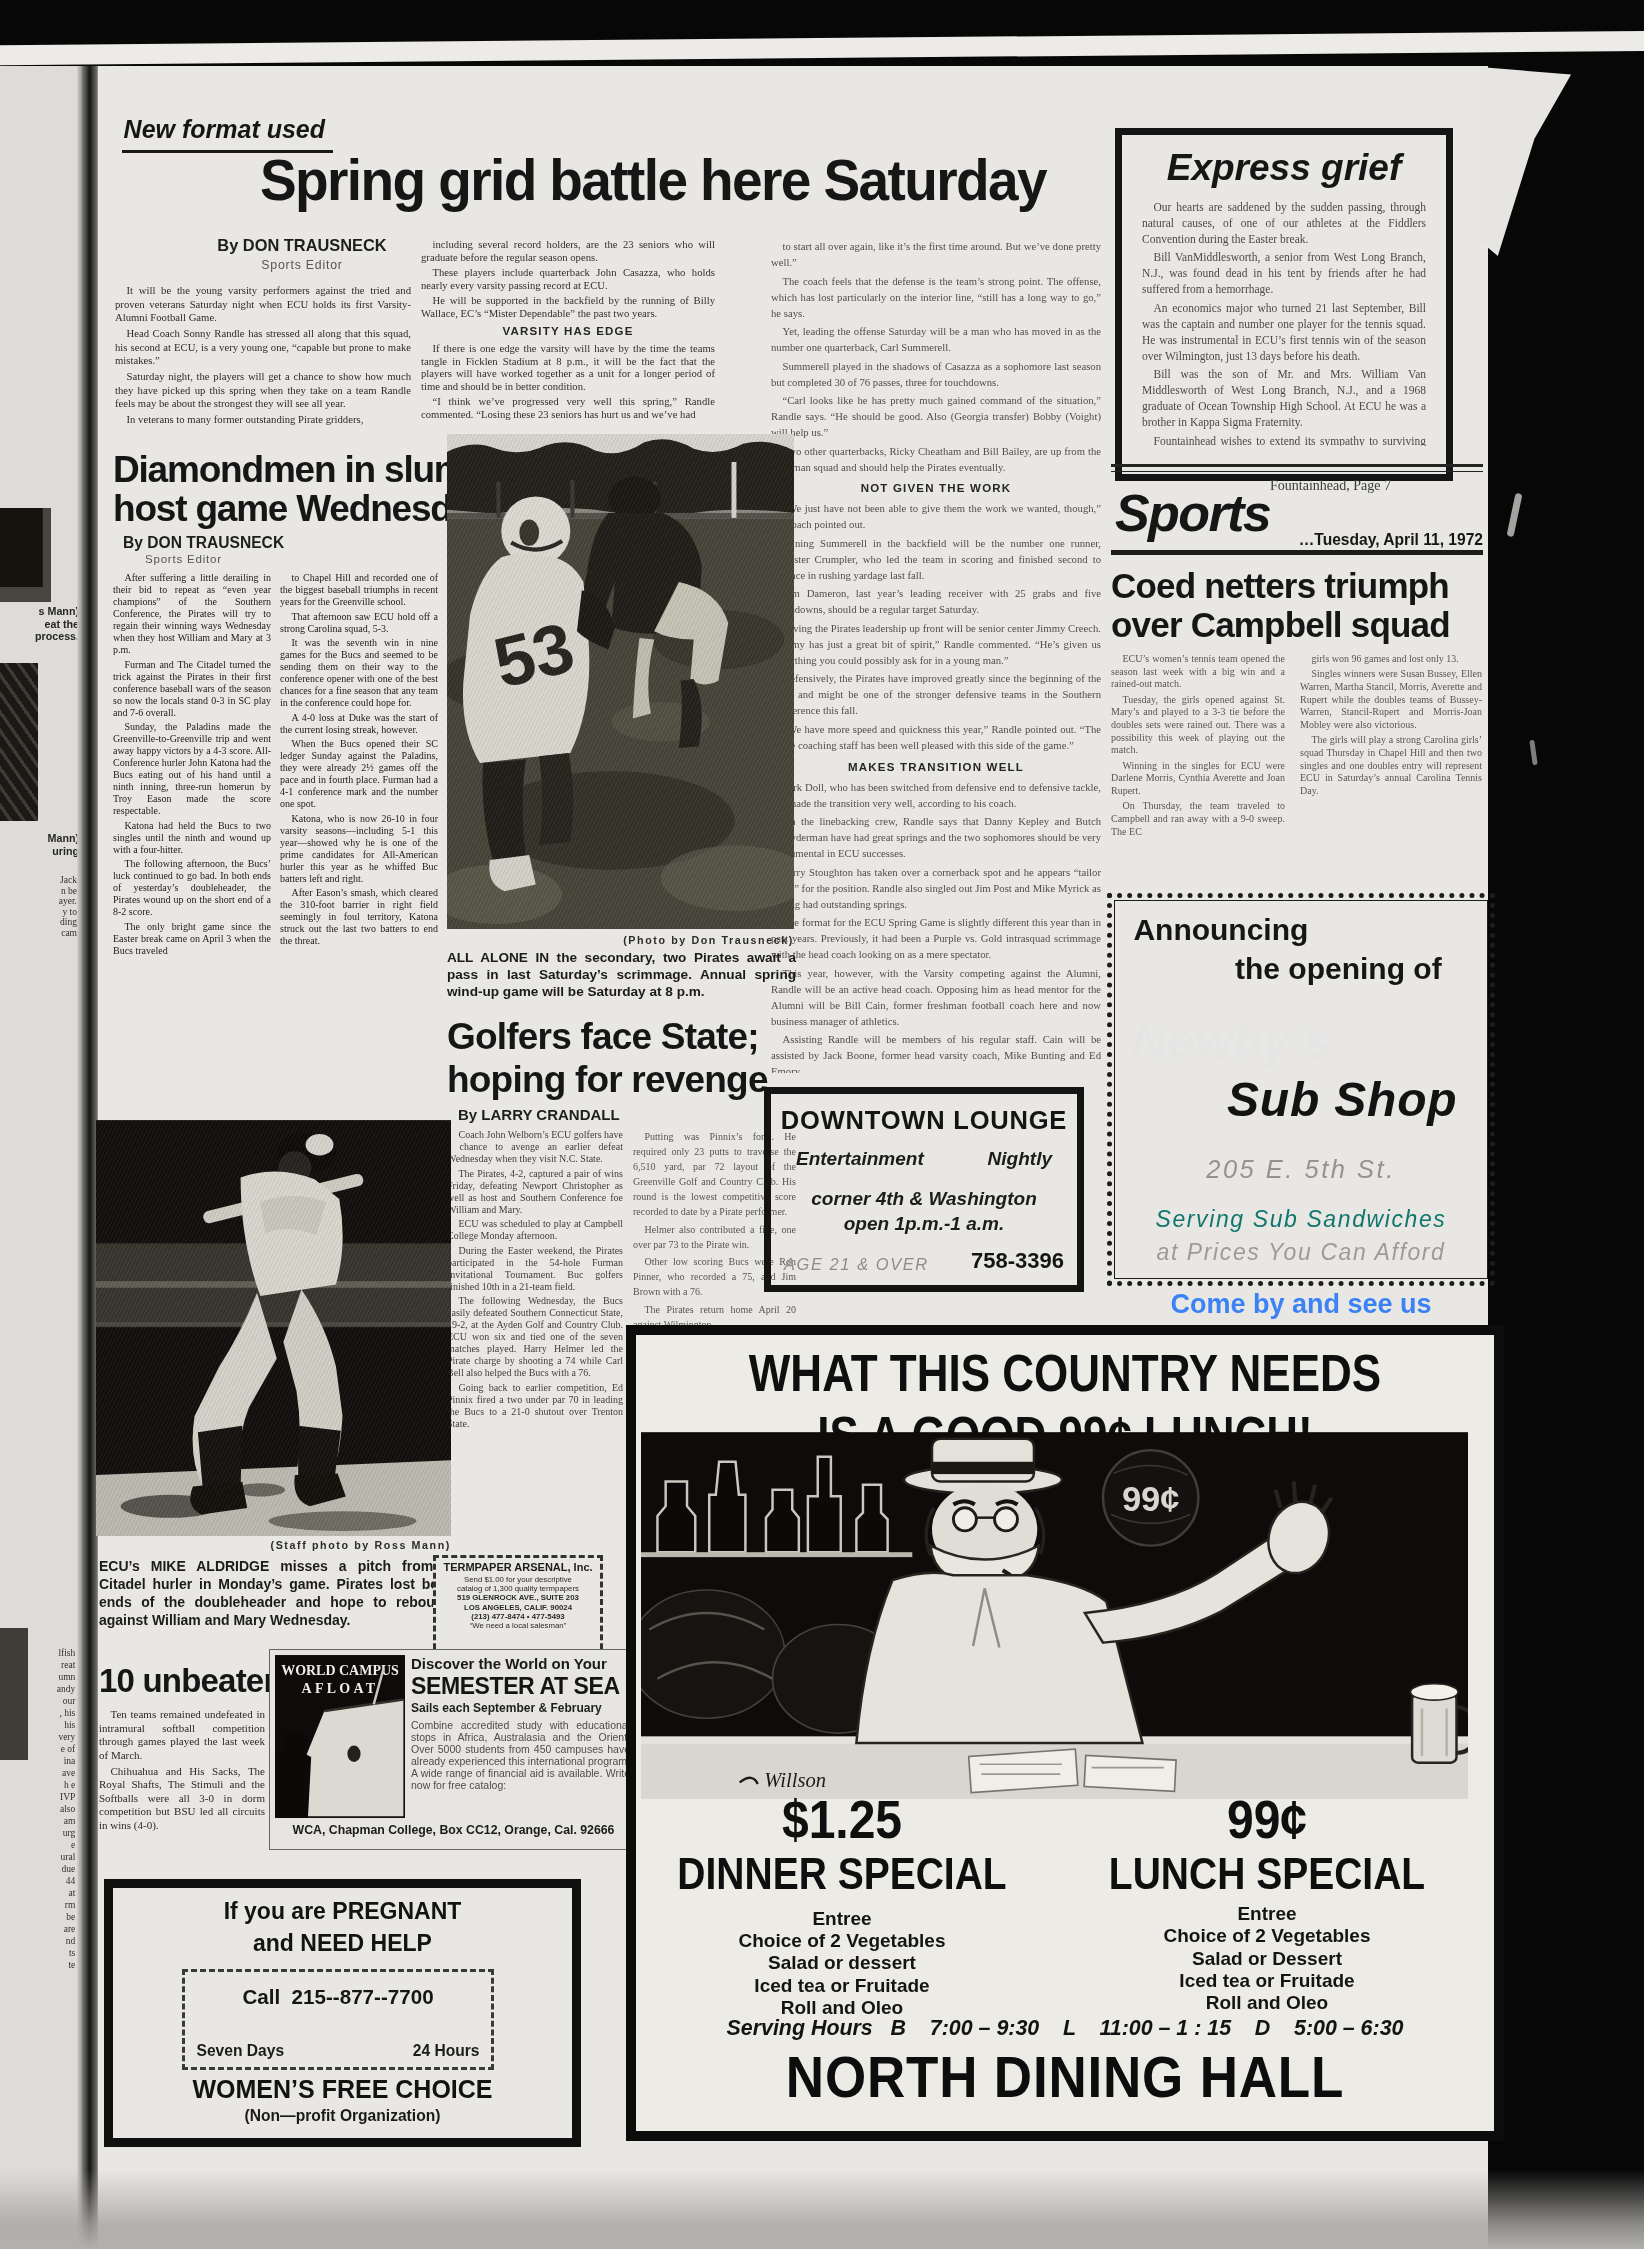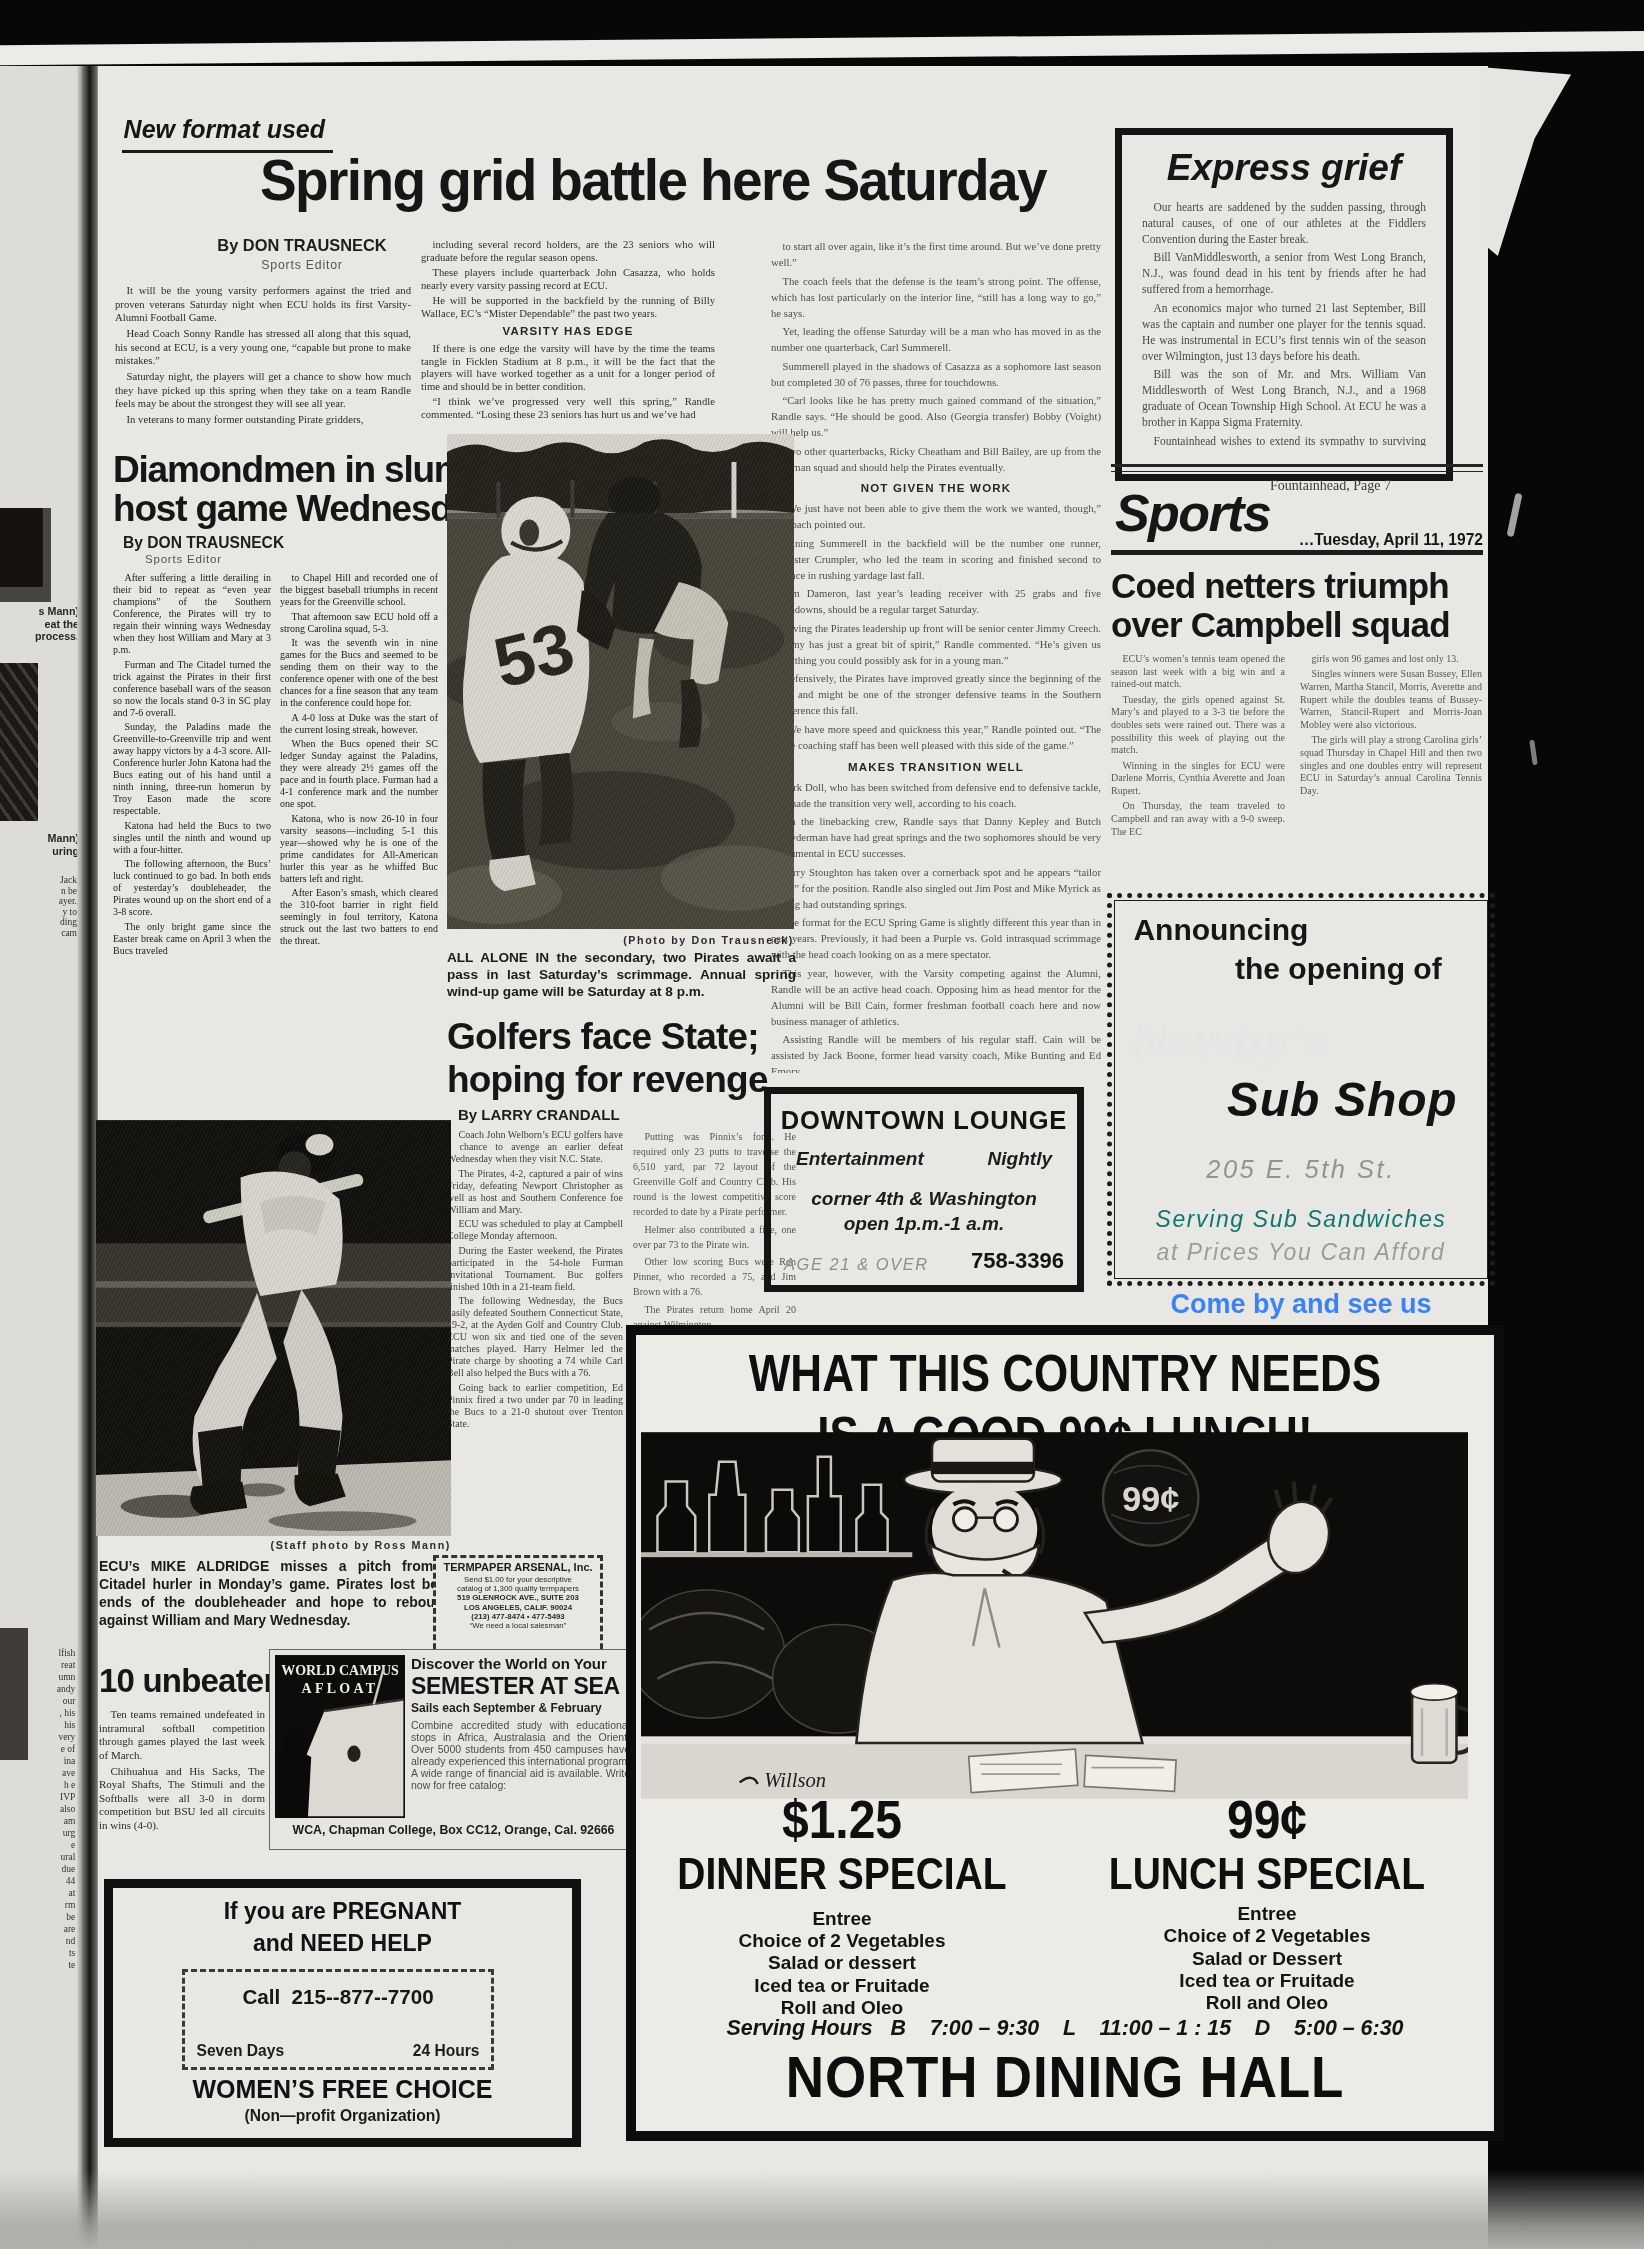--- a/index.html
+++ b/index.html
@@ -203,21 +203,21 @@
 
   <div class="hl" style="left:113px;top:449px;font-size:37px;letter-spacing:-1.2px;">Diamondmen in slump;</div>
   <div class="hl" style="left:113px;top:488px;font-size:37px;letter-spacing:-1.2px;">host game Wednesday</div>
   <div class="abs sans" style="left:123px;top:534px;font-weight:bold;font-size:15.6px;color:#1e1e1e;">By DON TRAUSNECK</div>
   <div class="abs sans" style="left:145px;top:553px;font-size:11.5px;color:#555;letter-spacing:0.8px;">Sports Editor</div>
   <div class="serif-col" style="left:113px;top:572px;width:158px;height:546px;font-size:10px;line-height:12px;color:#232120;">
       <p>After suffering a little derailing in their bid to repeat as “even year champions” of the Southern Conference, the Pirates will try to regain their winning ways Wednesday when they host William and Mary at 3 p.m.</p>
       <p>Furman and The Citadel turned the trick against the Pirates in their first conference baseball wars of the season so now the locals stand 0-3 in SC play and 7-6 overall.</p>
       <p>Sunday, the Paladins made the Greenville-to-Greenville trip and went away happy victors by a 4-3 score. All-Conference hurler John Katona had the Bucs eating out of his hand until a ninth inning, three-run homerun by Troy Eason made the score respectable.</p>
       <p>Katona had held the Bucs to two singles until the ninth and wound up with a four-hitter.</p>
-      <p>The following afternoon, the Bucs’ luck continued to go bad. In both ends of yesterday’s doubleheader, the Pirates wound up on the short end of a 3-8 score.</p>
+      <p>The following afternoon, the Bucs’ luck continued to go bad. In both ends of yesterday’s doubleheader, the Pirates wound up on the short end of a 8-2 score.</p>
       <p>The only bright game since the Easter break came on April 3 when the Bucs traveled</p>
     </div>
   <div class="serif-col" style="left:280px;top:572px;width:158px;height:546px;font-size:10px;line-height:12px;color:#232120;">
       <p>to Chapel Hill and recorded one of the biggest baseball triumphs in recent years for the Greenville school.</p>
       <p>That afternoon saw ECU hold off a strong Carolina squad, 5-3.</p>
       <p>It was the seventh win in nine games for the Bucs and seemed to be sending them on their way to the conference opener with one of the best chances for a fine season that any team in the conference could hope for.</p>
       <p>A 4-0 loss at Duke was the start of the current losing streak, however.</p>
       <p>When the Bucs opened their SC ledger Sunday against the Paladins, they were already 2½ games off the pace and in fourth place. Furman had a 4-1 conference mark and the number one spot.</p>
       <p>Katona, who is now 26-10 in four varsity seasons—including 5-1 this year—showed why he is one of the prime candidates for All-American hurler this year as he whiffed Buc batters left and right.</p>
       <p>After Eason’s smash, which cleared the 310-foot barrier in right field seemingly in foul territory, Katona struck out the last two batters to end the threat.</p>

